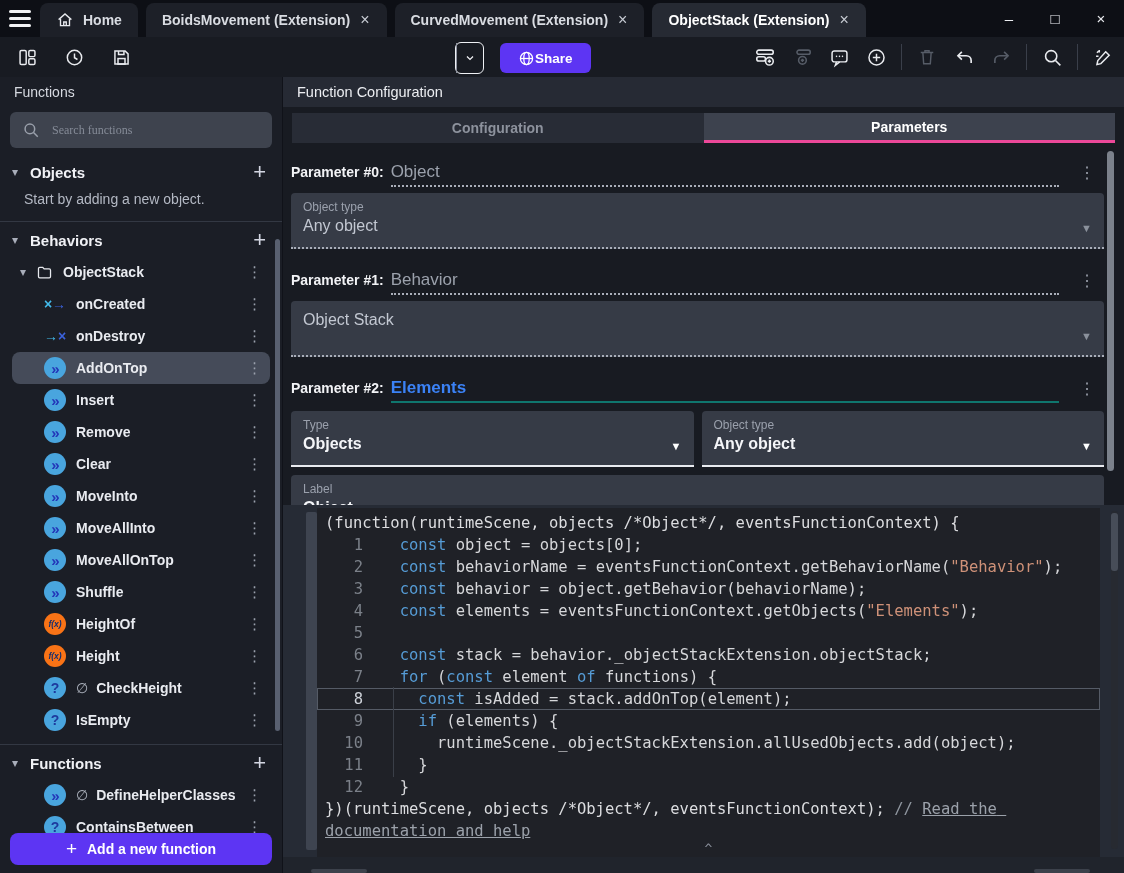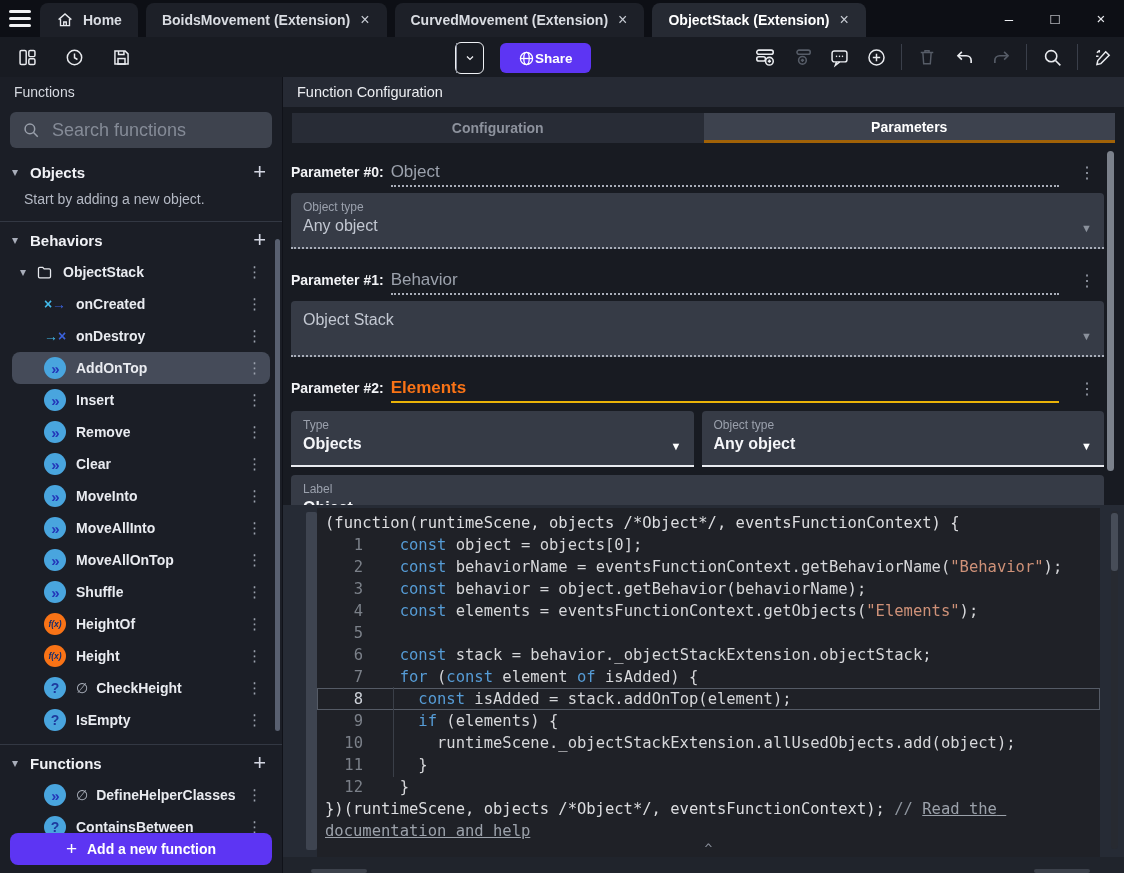--- a/index.html
+++ b/index.html
@@ -31,21 +31,21 @@
              border-radius:6px;color:#fff;font-weight:bold;font-size:13.5px;cursor:pointer;font-family:inherit}
   .tb-right{position:absolute;right:6px;top:0;height:40px;display:flex;align-items:center;gap:7px}
   .tb-ic{width:30px;height:30px;display:flex;align-items:center;justify-content:center;color:#e9ebef;cursor:pointer}
   .tb-ic.disabled{color:#565c67}
   .tb-div{width:1px;height:26px;background:#3a3f4a;margin:0 3px}
 
   
   .sidebar{position:absolute;left:0;top:77px;width:282px;height:796px;background:#1b1e26;border-right:1px solid #101219}
   .sb-title{height:30px;display:flex;align-items:center;padding:0 14px;font-size:14px;color:#d6d9e0}
   .search{margin:5px 10px 8px;height:36px;background:#3e434e;border-radius:6px;display:flex;align-items:center;gap:10px;padding:0 12px}
-  .search input{background:transparent;border:none;outline:none;color:#dfe2e8;font-size:18px;width:100%;font-family:Liberation Sans, sans-serif}
+  .search input{background:transparent;border:none;outline:none;color:#dfe2e8;font-size:12px;width:100%;font-family:Liberation Serif, serif}
   .search input::placeholder{color:#858b97}
   .search .mag{color:#9aa0ab}
   .sec-head{height:32px;display:flex;align-items:center;padding:0 16px 0 8px;gap:8px}
   .sec-head .exp{color:#a9aeba;font-size:12px;width:14px;text-align:center;cursor:pointer}
   .sec-head .sec-label{font-size:15px;font-weight:bold;color:#f0f1f5}
   .sec-head .plus{margin-left:auto;color:#d3d6e2;font-size:22px;font-weight:300;line-height:1;cursor:pointer}
   .hint{padding:3px 14px 12px 24px;color:#b4b9c4;font-size:14px}
   .sb-div{height:1px;background:#333843;margin:2px 0}
   .trow{height:32px;display:flex;align-items:center;margin:0 12px;border-radius:8px;position:relative;cursor:pointer}
   .trow.selected{background:#454b59}
@@ -67,27 +67,27 @@
               color:#fff;font-weight:bold;font-size:14px;display:flex;align-items:center;justify-content:center;gap:10px;
               cursor:pointer;font-family:inherit}
   .add-fn-btn .p{font-size:19px;font-weight:400}
   .sb-scroll{position:absolute;right:2px;top:162px;width:5px;height:492px;background:#596070;border-radius:3px}
 
   
   .main{position:absolute;left:283px;top:77px;width:841px;height:796px;background:#181b22}
   .main-header{height:30px;background:#262a34;display:flex;align-items:center;padding:0 14px;font-size:14.5px;color:#eceef2}
   .ptabs{margin:6px 9px 0;display:flex;background:#282c36;height:30px}
   .ptab{flex:1;display:flex;align-items:center;justify-content:center;font-size:14px;font-weight:bold;color:#8d929d;cursor:pointer}
-  .ptab.active{background:#3d424e;color:#fff;border-bottom:3px solid #a16207;box-sizing:border-box}
+  .ptab.active{background:#3d424e;color:#fff;border-bottom:3px solid #ec4899;box-sizing:border-box}
 
   .param-head{display:flex;align-items:center;margin:18px 23px 0 8px;height:26px}
   .param-head .pl-label{font-size:14px;font-weight:bold;color:#f2f3f6;padding-bottom:5px;white-space:nowrap}
   .pname{flex:1;margin-left:7px;margin-right:14px;font-size:17px;padding-bottom:3px}
   .pname.muted{color:#9ba1ac;border-bottom:2px dotted #a9aeb9}
-  .pname.activep{color:#f97316;font-weight:bold;border-bottom:2px solid #eab308}
+  .pname.activep{color:#3b82f6;font-weight:bold;border-bottom:2px solid #0f766e}
   .param-head .kebab{width:28px;text-align:center;color:#9aa0ac;font-size:16px;padding-bottom:4px;cursor:pointer}
 
   .sel{background:#363b46;border-radius:4px 4px 0 0;height:56px;box-sizing:border-box;padding:7px 12px 0;position:relative;cursor:pointer}
   .sel .slabel{font-size:12px;color:#9aa0ac}
   .sel .sval{font-size:16px;color:#c3c8d2;margin-top:3px}
   .sel .arr{position:absolute;right:12px;bottom:13px;font-size:11px;color:#8b919c}
   .sel.dotted{border-bottom:2px dotted #a9aeb9}
   .sel.solid{border-bottom:2px solid #e9ebf0}
   .sel.bright .sval{color:#f4f5f8;font-weight:bold}
   .sel.bright .arr{color:#fff}
@@ -512,21 +512,21 @@
         <div class="code-line">
           <span class="ln">5</span>
           <span class="code"></span>
         </div>
         <div class="code-line">
           <span class="ln">6</span>
           <span class="code"><span class="tok-pl">  </span><span class="tok-kw">const</span><span class="tok-pl"> stack = behavior._objectStackExtension.objectStack;</span></span>
         </div>
         <div class="code-line">
           <span class="ln">7</span>
-          <span class="code"><span class="tok-pl">  </span><span class="tok-kw">for</span><span class="tok-pl"> (</span><span class="tok-kw">const</span><span class="tok-pl"> element </span><span class="tok-kw">of</span><span class="tok-pl"> isAdded) {</span></span>
+          <span class="code"><span class="tok-pl">  </span><span class="tok-kw">for</span><span class="tok-pl"> (</span><span class="tok-kw">const</span><span class="tok-pl"> element </span><span class="tok-kw">of</span><span class="tok-pl"> functions) {</span></span>
         </div>
         <div class="code-line current guide">
           <span class="ln">8</span>
           <span class="code"><span class="tok-pl">    </span><span class="tok-kw">const</span><span class="tok-pl"> isAdded = stack.addOnTop(element);</span></span>
         </div>
         <div class="code-line guide">
           <span class="ln">9</span>
           <span class="code"><span class="tok-pl">    </span><span class="tok-kw">if</span><span class="tok-pl"> (elements) {</span></span>
         </div>
         <div class="code-line guide">

